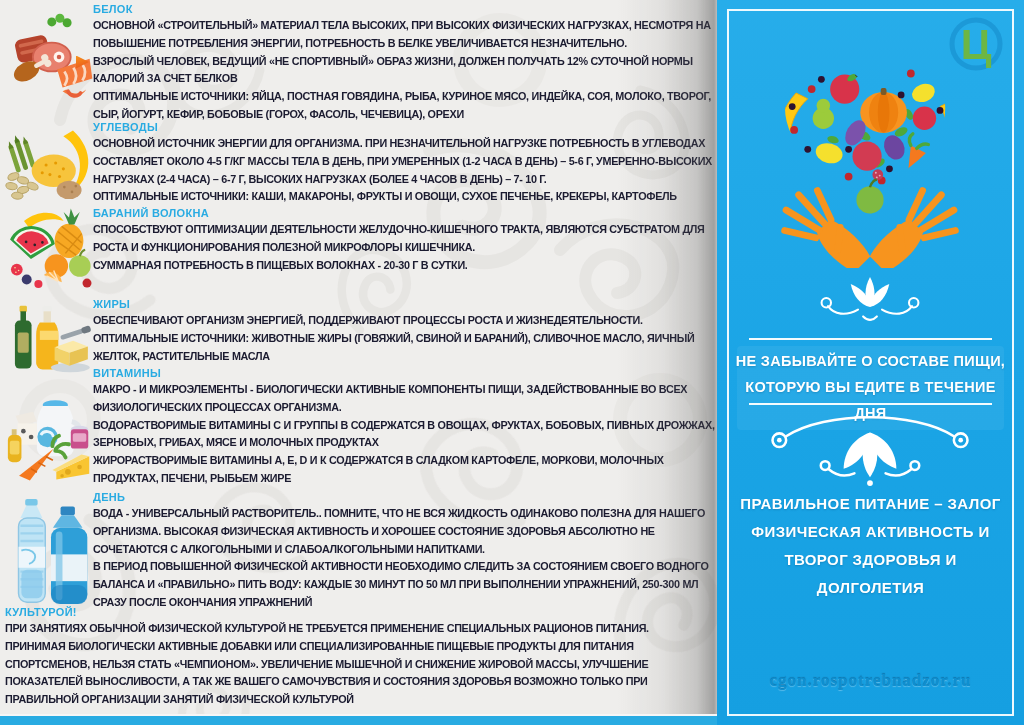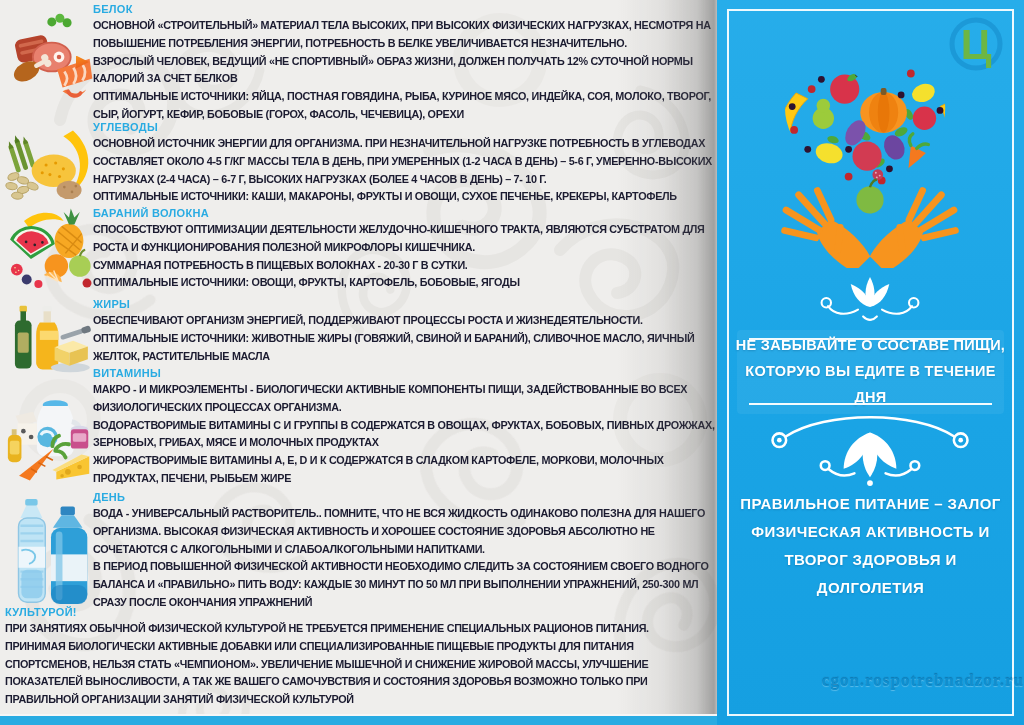--- a/index.html
+++ b/index.html
@@ -21,25 +21,25 @@
   .panel{position:absolute;left:717px;top:0;width:307px;height:725px;z-index:6;
     background:linear-gradient(180deg,#27ADEA 0%,#1BA5E6 50%,#159FE1 100%);}
   .panel-frame{position:absolute;left:10px;top:9px;right:10px;bottom:9px;border:2px solid rgba(255,255,255,.92);pointer-events:none;}
   .logo{position:absolute;right:18px;top:14px;}
   .heart-art{position:absolute;left:38px;top:56px;}
   .flourish-sm{position:absolute;left:93px;top:272px;}
   .divider{position:absolute;left:32px;width:243px;height:2px;background:rgba(255,255,255,.95);}
   .d1{top:338px;}.d2{top:403px;}
   .msg{position:absolute;left:12px;right:12px;text-align:center;color:#FFFFFF;font-weight:bold;
     text-shadow:0 1px 2px rgba(0,70,110,.28);}
-  .msg1{top:332px;font-size:14.5px;line-height:26px;letter-spacing:.3px;text-align:center;}
+  .msg1{top:348px;font-size:14.5px;line-height:26px;letter-spacing:.3px;text-align:center;}
   .msg1::before{content:"";position:absolute;left:8px;right:8px;top:-2px;bottom:-4px;background:rgba(255,255,255,.06);border-radius:4px;z-index:-1;}
   .flourish-lg{position:absolute;left:34px;top:409px;}
   .msg2{top:490px;font-size:15px;line-height:28px;letter-spacing:.4px;}
-  .watermark{position:absolute;left:0;right:0;bottom:34px;text-align:right;
+  .watermark{position:absolute;left:0;right:0;bottom:34px;text-align:center;
     font-family:"Liberation Serif",serif;font-weight:bold;font-size:17px;letter-spacing:1px;color:#0E8FD0;
     text-shadow:0 -1px 1px rgba(0,45,85,.35),0 1px 1px rgba(255,255,255,.3);}
 </style>
 </head>
 <body>
 
 <div id="stage">
 
   <div class="left-page">
 
@@ -252,21 +252,20 @@
     <section class="sec" style="top:121px">
       <h2>УГЛЕВОДЫ</h2>
       <p>ОСНОВНОЙ ИСТОЧНИК ЭНЕРГИИ ДЛЯ ОРГАНИЗМА. ПРИ НЕЗНАЧИТЕЛЬНОЙ НАГРУЗКЕ ПОТРЕБНОСТЬ В УГЛЕВОДАХ СОСТАВЛЯЕТ ОКОЛО 4-5 Г/КГ МАССЫ ТЕЛА В ДЕНЬ, ПРИ УМЕРЕННЫХ (1-2 ЧАСА В ДЕНЬ) – 5-6 Г, УМЕРЕННО-ВЫСОКИХ НАГРУЗКАХ (2-4 ЧАСА) – 6-7 Г, ВЫСОКИХ НАГРУЗКАХ (БОЛЕЕ 4 ЧАСОВ В ДЕНЬ) – 7- 10 Г.</p>
       <p>ОПТИМАЛЬНЫЕ ИСТОЧНИКИ: КАШИ, МАКАРОНЫ, ФРУКТЫ И ОВОЩИ, СУХОЕ ПЕЧЕНЬЕ, КРЕКЕРЫ, КАРТОФЕЛЬ</p>
     </section>
 
     <section class="sec" style="top:207px">
       <h2>БАРАНИЙ ВОЛОКНА</h2>
       <p>СПОСОБСТВУЮТ ОПТИМИЗАЦИИ ДЕЯТЕЛЬНОСТИ ЖЕЛУДОЧНО-КИШЕЧНОГО ТРАКТА, ЯВЛЯЮТСЯ СУБСТРАТОМ ДЛЯ РОСТА И ФУНКЦИОНИРОВАНИЯ ПОЛЕЗНОЙ МИКРОФЛОРЫ КИШЕЧНИКА.</p>
       <p>СУММАРНАЯ ПОТРЕБНОСТЬ В ПИЩЕВЫХ ВОЛОКНАХ - 20-30 Г В СУТКИ.</p>
-      <p>ОПТИМАЛЬНЫЕ ИСТОЧНИКИ: ОВОЩИ, ФРУКТЫ, КАРТОФЕЛЬ, БОБОВЫЕ, ЯГОДЫ</p>
     </section>
 
     <section class="sec" style="top:298px">
       <h2>ЖИРЫ</h2>
       <p>ОБЕСПЕЧИВАЮТ ОРГАНИЗМ ЭНЕРГИЕЙ, ПОДДЕРЖИВАЮТ ПРОЦЕССЫ РОСТА И ЖИЗНЕДЕЯТЕЛЬНОСТИ.</p>
       <p>ОПТИМАЛЬНЫЕ ИСТОЧНИКИ: ЖИВОТНЫЕ ЖИРЫ (ГОВЯЖИЙ, СВИНОЙ И БАРАНИЙ), СЛИВОЧНОЕ МАСЛО, ЯИЧНЫЙ ЖЕЛТОК, РАСТИТЕЛЬНЫЕ МАСЛА</p>
     </section>
 
     <section class="sec" style="top:367px">
       <h2>ВИТАМИНЫ</h2>

